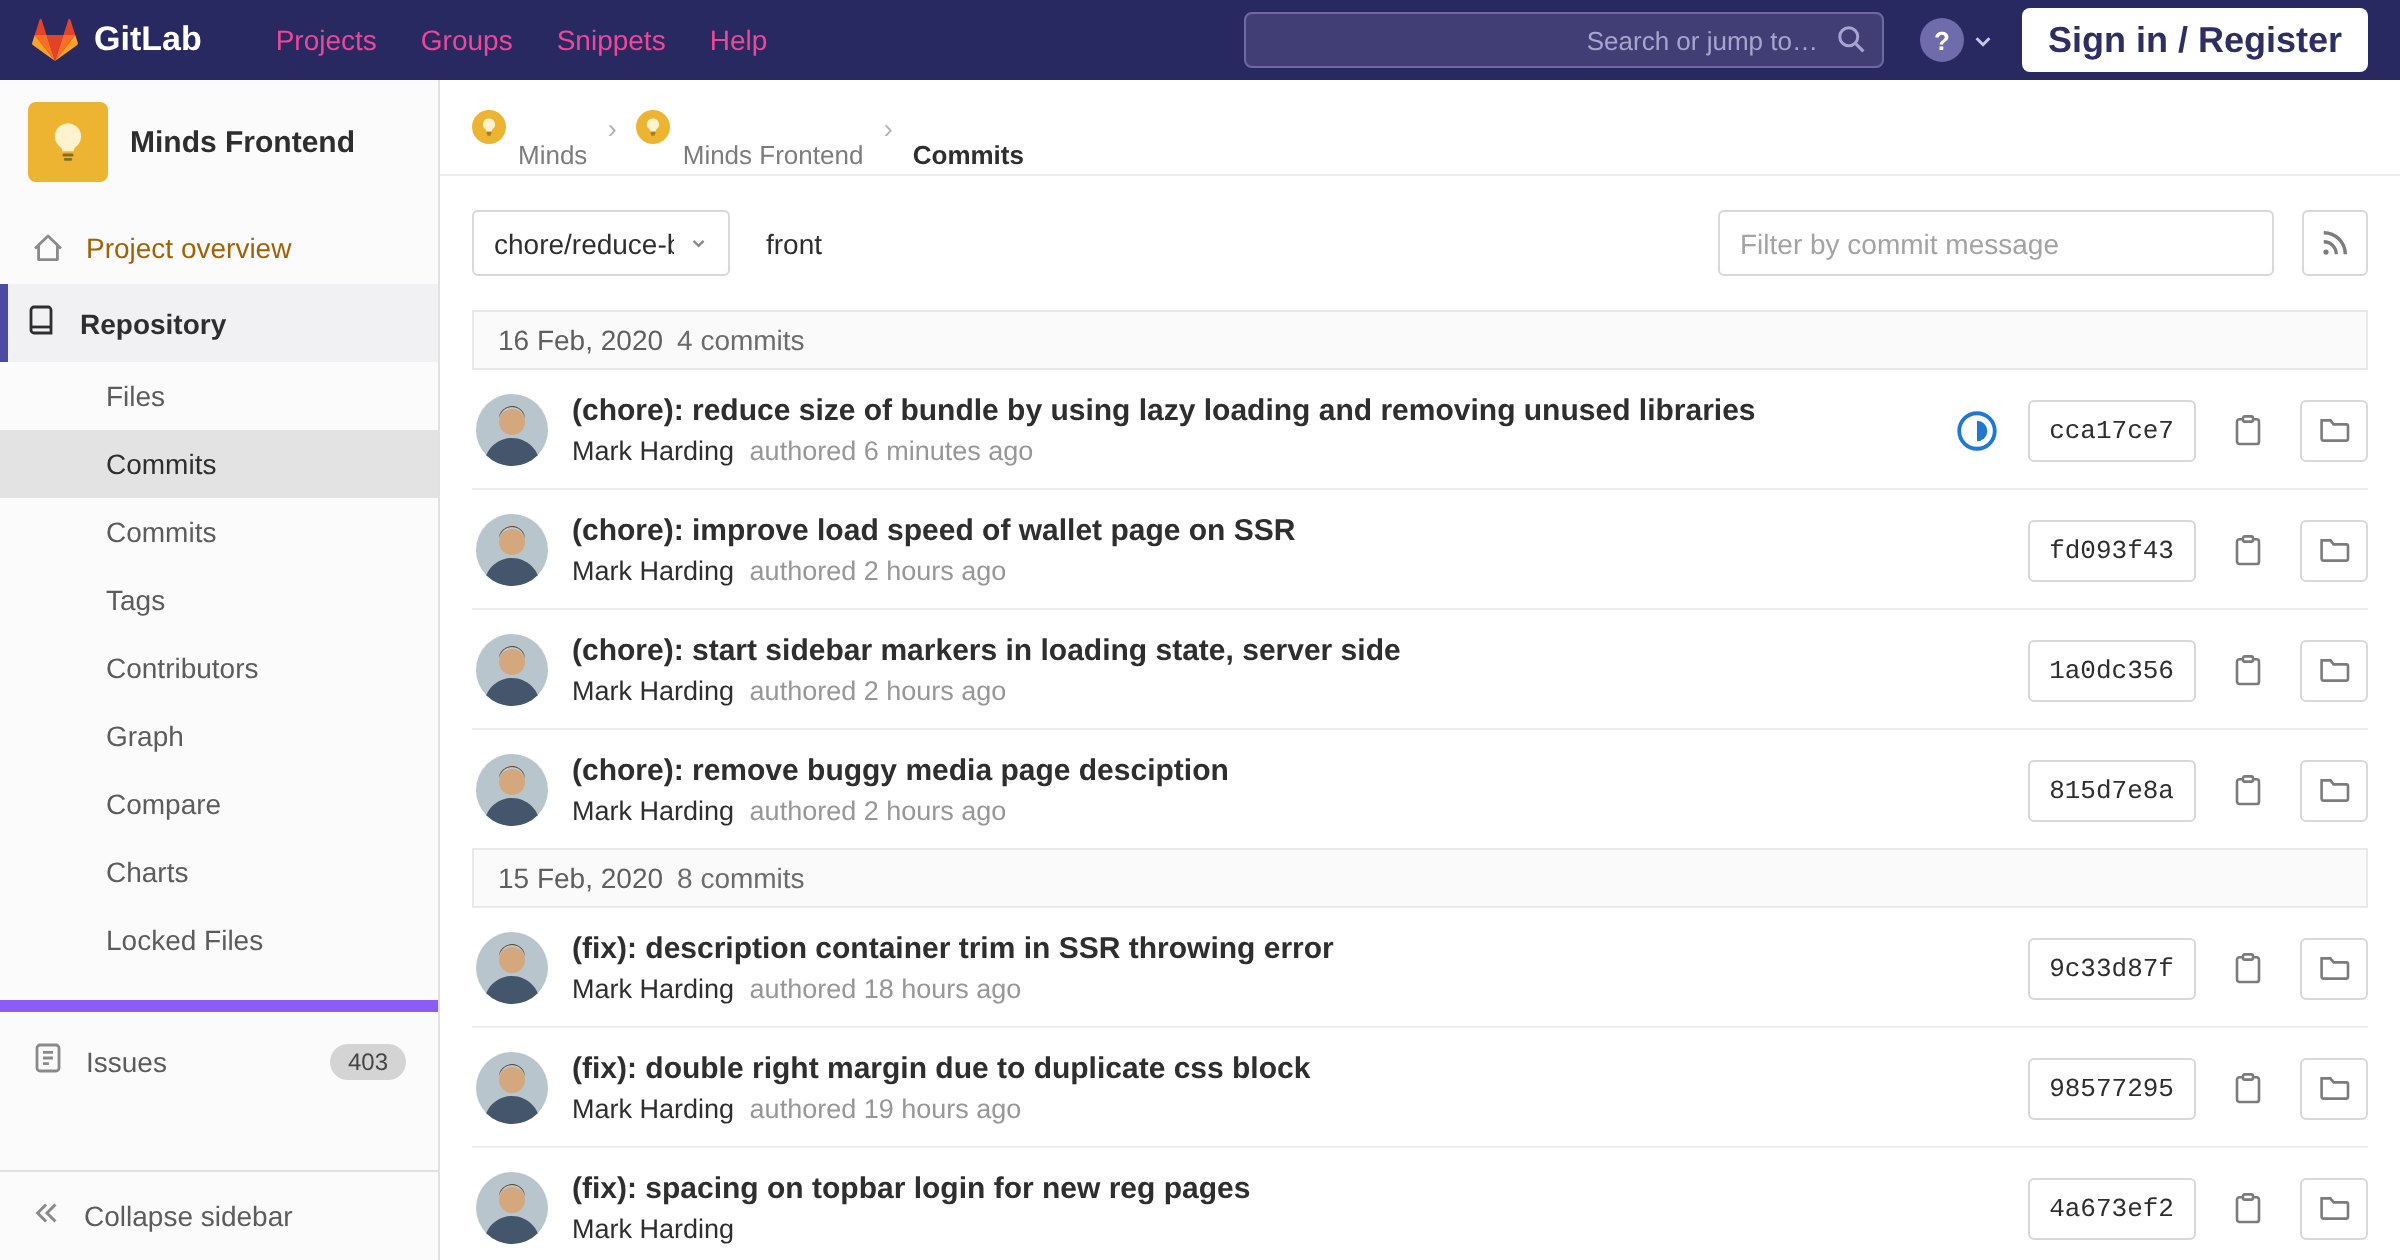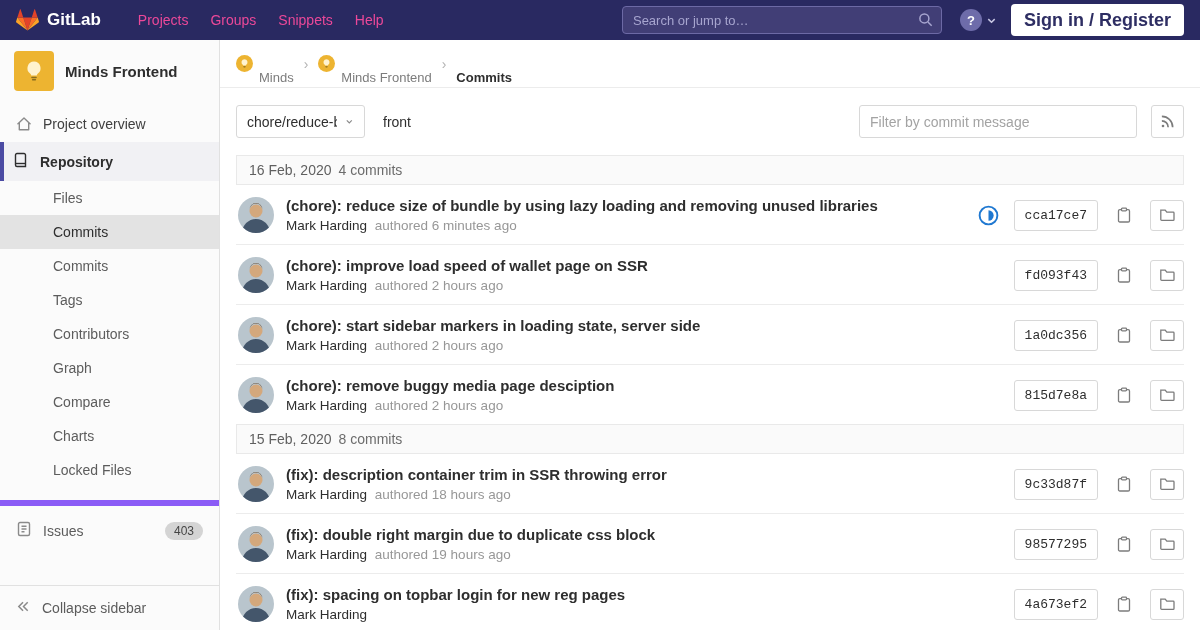--- a/index.html
+++ b/index.html
@@ -13,39 +13,39 @@
     display:flex; align-items:center; padding:0 16px; z-index:100; }
   .brand { display:flex; align-items:center; gap:8px; }
   .brand-logo { width:23px; height:23px; display:block; }
   .brand-name { color:#fff; font-size:17px; font-weight:700; }
   .nav-links { display:flex; align-items:center; margin-left:26px; }
   .nav-link { color:#ec4899; font-size:14px; font-weight:400; padding:0 11px; line-height:40px; }
   .nav-spacer { flex:1; }
   .nav-search { position:relative; width:320px; }
   .nav-search input { width:100%; height:28px; background:#413e76; border:1px solid #6c69a5;
     border-radius:4px; color:#e4e3f4; font-size:13px; padding:0 32px 0 10px; outline:none;
-    font-family:inherit; }
+    font-family:inherit;text-align:right; }
   .nav-search input::placeholder { color:#a7a5cf; }
   .search-icon { position:absolute; right:9px; top:6px; line-height:0; }
   .help-menu { display:flex; align-items:center; gap:4px; margin:0 14px 0 18px; color:#c9c8e4; }
   .help-circle { width:22px; height:22px; border-radius:50%; background:#6e6caa; color:#fff;
     font-size:13px; font-weight:700; display:flex; align-items:center; justify-content:center; }
   .signin-btn { background:#fff; color:#2e2e63; font-size:18px; font-weight:700;
     padding:7px 13px; border-radius:4px; line-height:1; }
 
   
   .sidebar { position:fixed; top:40px; left:0; width:220px; height:590px; background:#fbfbfb;
     border-right:1px solid #e1e1e1; display:flex; flex-direction:column; }
   .project-head { display:flex; align-items:center; gap:11px; padding:11px 14px; }
   .project-avatar { width:40px; height:40px; border-radius:4px; background:#edb431; flex:none;
     display:flex; align-items:center; justify-content:center; }
   .project-name { font-size:15px; font-weight:700; color:#2e2e2e; }
   .side-nav { flex:1; overflow:hidden; padding-top:4px; }
   .side-item { display:flex; align-items:center; gap:11px; padding:10px 16px;
-    font-size:14px; color:#404040; }
+    font-size:14px; color:#a16207; }
   .side-item .icn { width:16px; height:16px; line-height:0; flex:none; }
   .side-section-header { position:relative; display:flex; align-items:center; gap:11px;
     padding:10px 16px 10px 13px; font-size:14px; font-weight:700; color:#2e2e2e; background:#f1f1f4; }
   .side-section-header::before { content:""; position:absolute; left:0; top:0; bottom:0;
     width:4px; background:#4b4ba3; }
   .subitems { display:flex; flex-direction:column; }
   .subitem { padding:9px 16px 9px 53px; font-size:14px; color:#5c5c5c; }
   .subitem.active { background:#e3e3e3; color:#2e2e2e; }
   .issues-wrap { margin-top:13px; border-top:6px solid #8b5cf6; padding-top:5px; }
   .issues-item { display:flex; align-items:center; gap:11px; padding:10px 16px; font-size:14px; color:#5c5c5c; }

